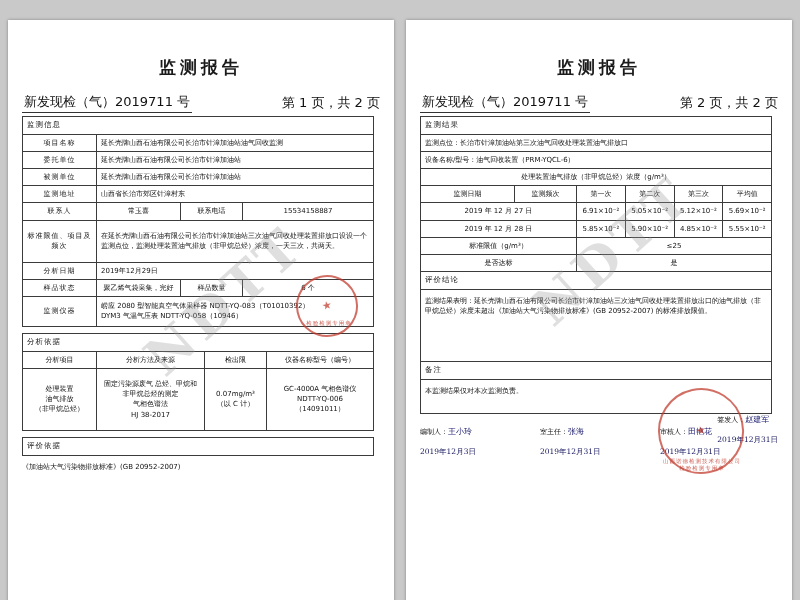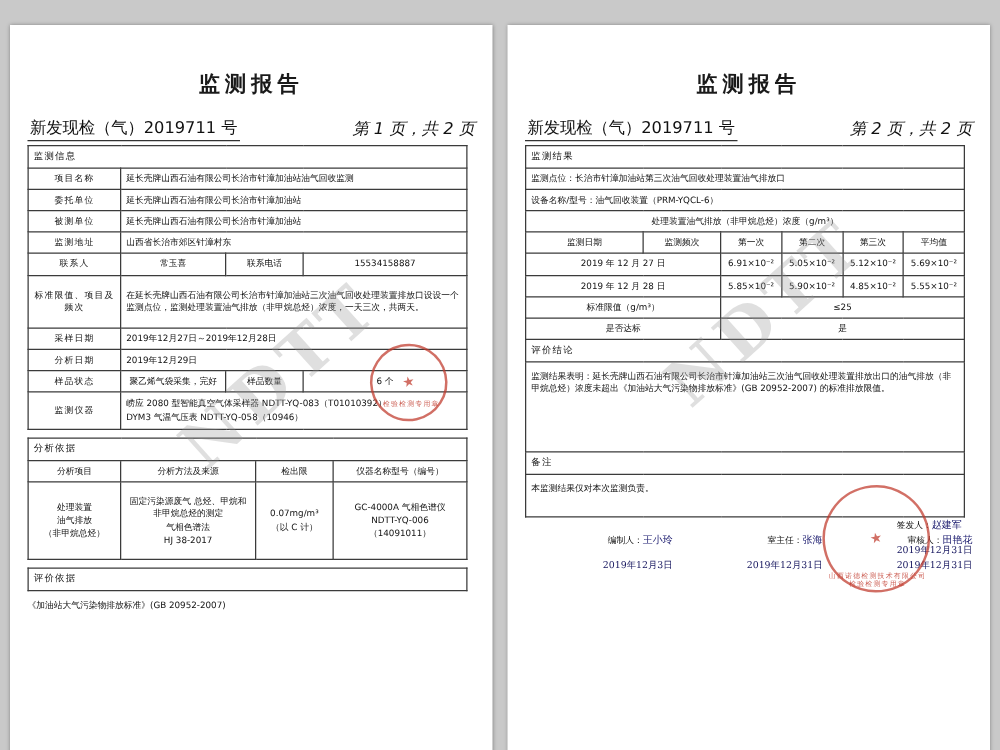--- a/index.html
+++ b/index.html
@@ -33,21 +33,21 @@
   }
   .hdr-row {
     display: flex;
     justify-content: space-between;
     align-items: flex-end;
     font-size: 13px;
     color: #111;
     margin: 14px 14px 3px 14px;
   }
   .hdr-left { border-bottom: 1px solid #333; padding: 0 2px 1px 2px; }
-  .hdr-right { padding-bottom: 1px; font-style: italic; }
+  .hdr-right { padding-bottom: 1px; }
 
   table.grid {
     border-collapse: collapse;
     width: 352px;
     margin: 0 14px;
     font-size: 7px;
     color: #111;
   }
   table.grid td, table.grid th {
     border: 1px solid #3b3b3b;
@@ -119,21 +119,20 @@
     font-family: "DejaVu Serif", "Liberation Serif", serif;
     color: #1a1a6e;
     font-size: 8px;
   }
   .sig-row {
     display: flex;
     justify-content: space-between;
     font-size: 7px;
     margin: 12px 14px 16px 14px;
     color: #111;
-    text-align: right;
   }
   .sig-row > div { width: 33%; }
   .sig-val { margin-top: 10px; font-family: "DejaVu Serif","Liberation Serif",serif; color: #15155e; font-size: 7.5px; }
   .nowrap { white-space: nowrap; }
 </style>
 </head>
 <body>
 
 <div class="sheet left">
 
@@ -167,24 +166,20 @@
     </tr>
     <tr>
       <td class="lbl ctr">联系人</td>
       <td class="ctr" style="width:84px">常玉喜</td>
       <td class="ctr" style="width:62px">联系电话</td>
       <td class="ctr">15534158887</td>
     </tr>
     <tr>
       <td class="lbl" style="height:42px">标准限值、项目及频次</td>
       <td colspan="3">在延长壳牌山西石油有限公司长治市针漳加油站三次油气回收处理装置排放口设设一个监测点位，监测处理装置油气排放（非甲烷总烃）浓度，一天三次，共两天。</td>
-    </tr>
-    <tr>
-      <td class="lbl">采样日期</td>
-      <td colspan="3">2019年12月27日～2019年12月28日</td>
     </tr>
     <tr>
       <td class="lbl">分析日期</td>
       <td colspan="3">2019年12月29日</td>
     </tr>
     <tr>
       <td class="lbl ctr">样品状态</td>
       <td class="ctr">聚乙烯气袋采集，完好</td>
       <td class="ctr">样品数量</td>
       <td class="ctr">6 个</td>

